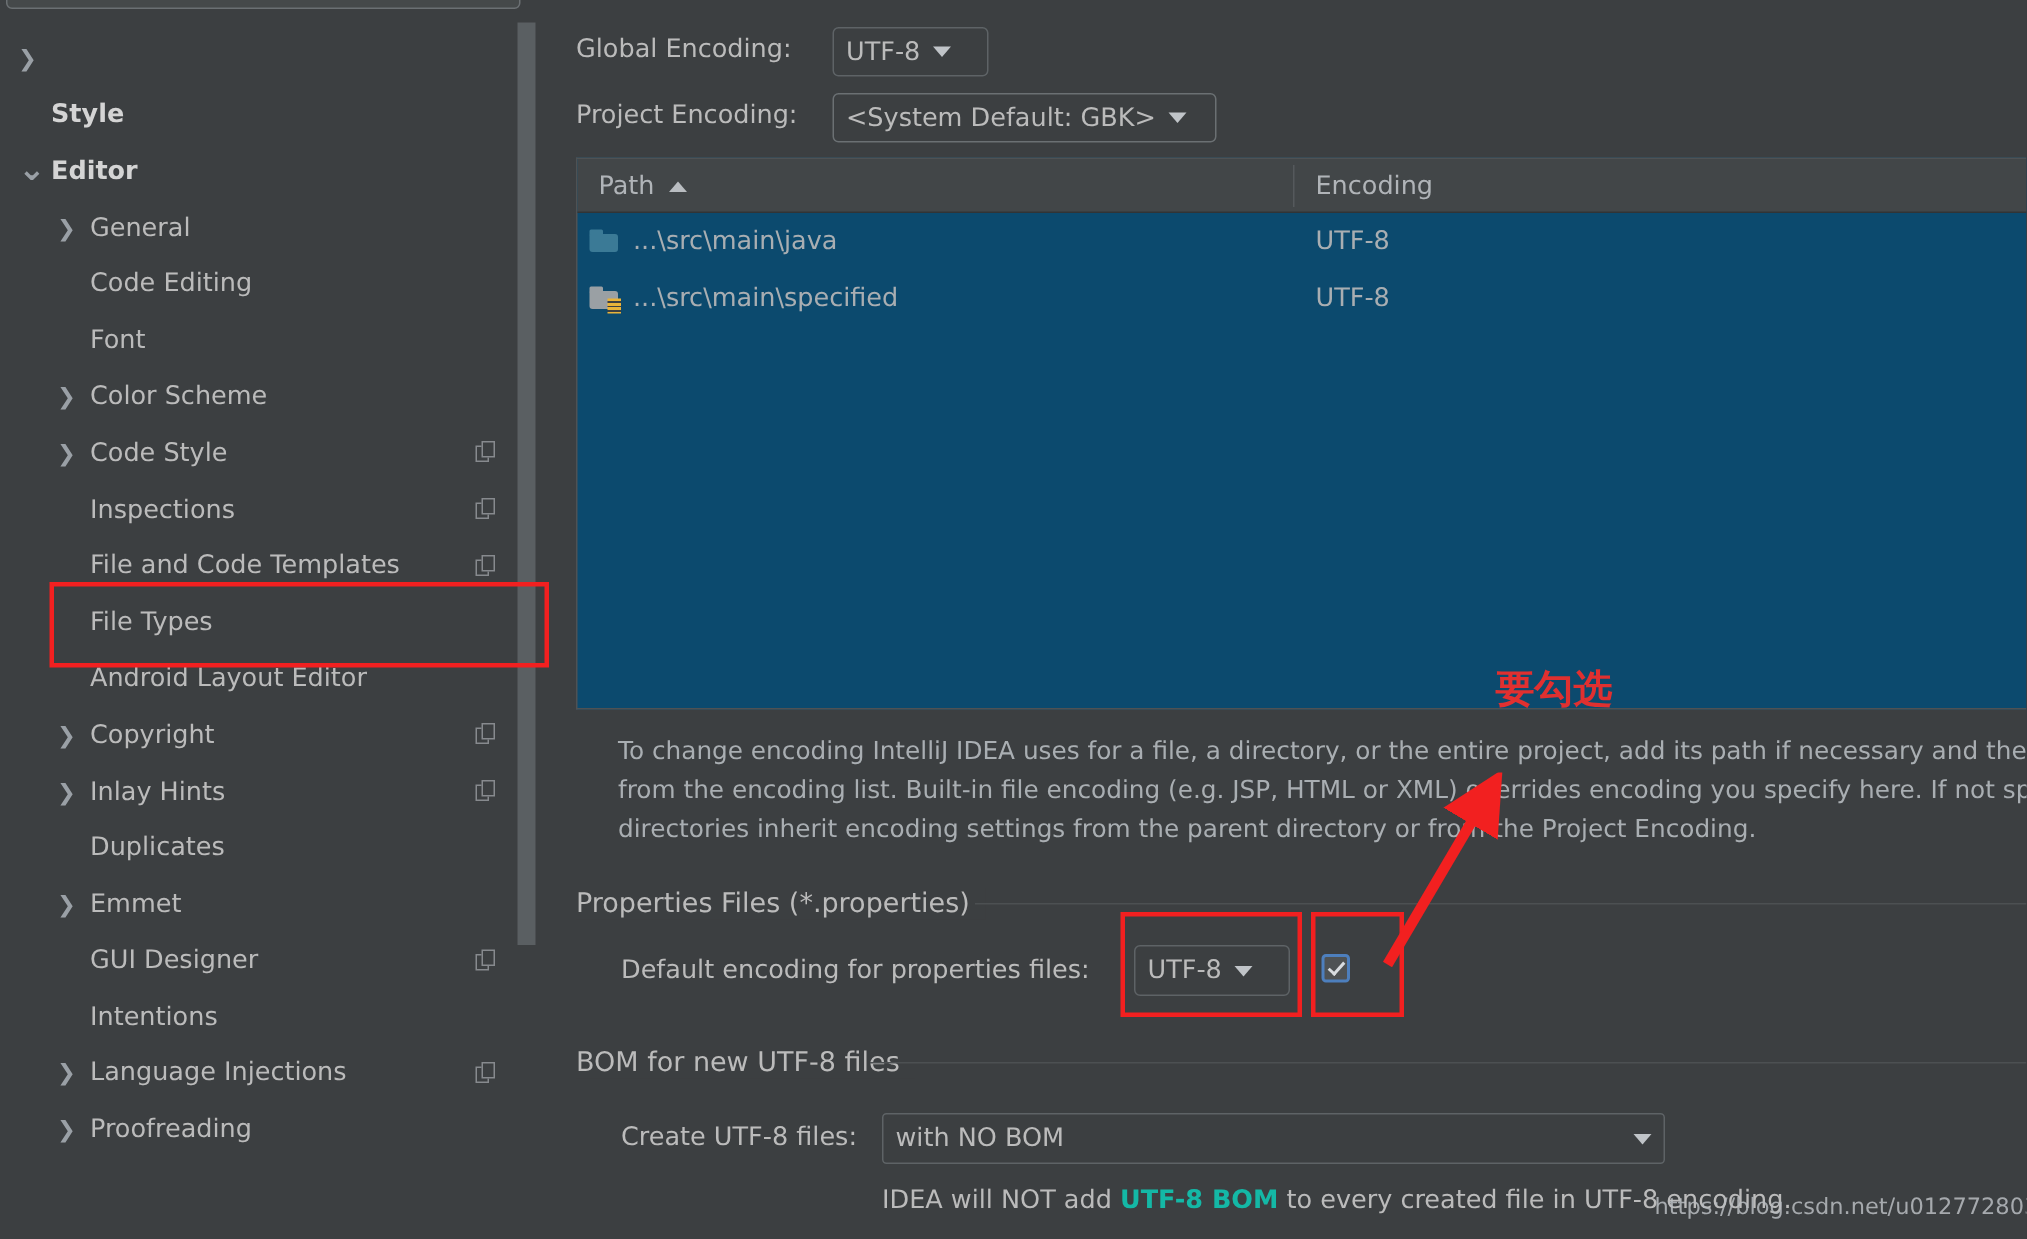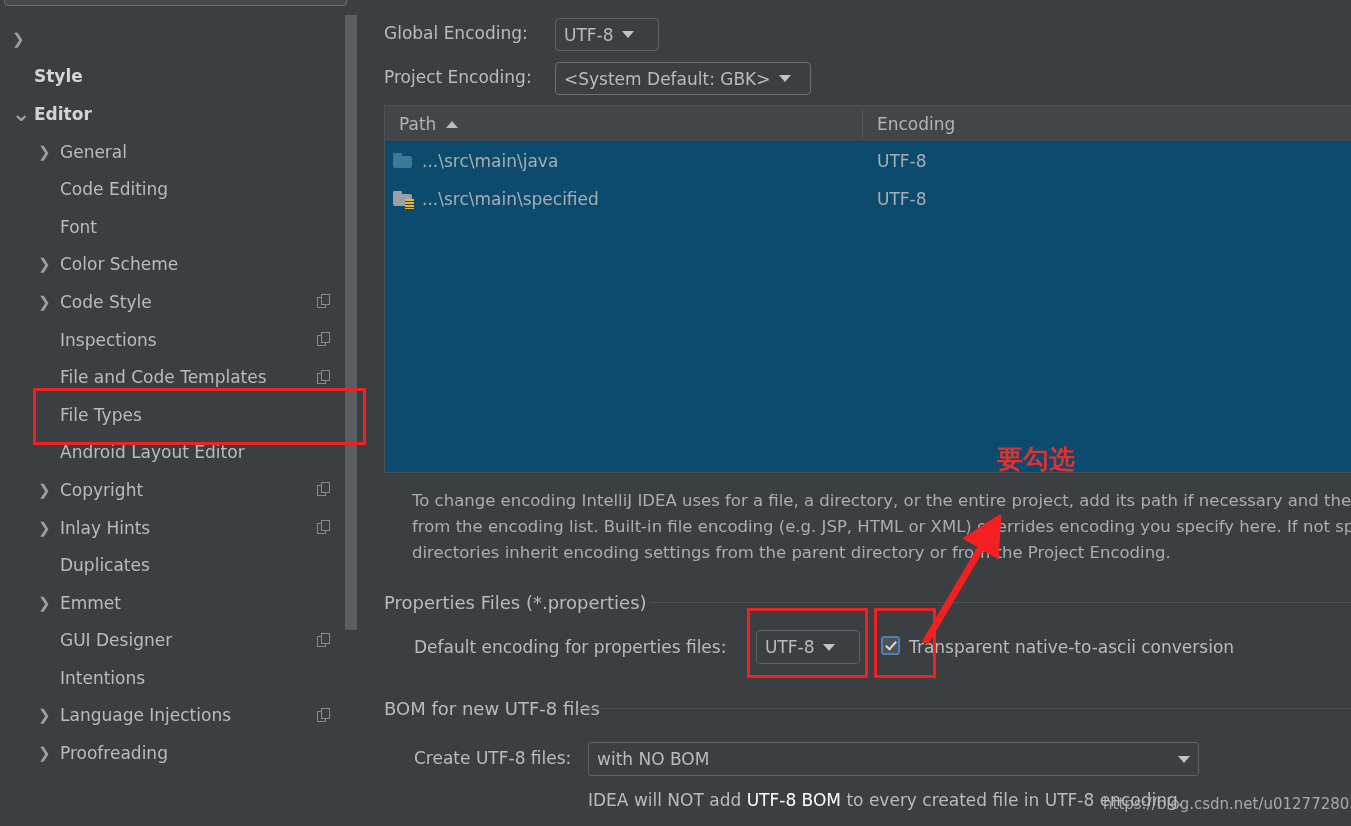--- a/index.html
+++ b/index.html
@@ -199,21 +199,21 @@
     box-sizing: border-box;
   }
   .checkbox:after {
     content: "";
     position: absolute; left: 5px; top: 1px;
     width: 4px; height: 9px;
     border: solid #d8dce0;
     border-width: 0 2px 2px 0;
     transform: rotate(42deg);
   }
-  .link { color: #ffffff; }
+  .link { color: #14b8a6; font-weight: bold; }
   
   .red-box {
     position: absolute;
     border: 3px solid #f22020;
     box-sizing: border-box;
     pointer-events: none;
   }
   #red-note {
     position: absolute; left: 997px; top: 442px;
     color: #e03030; font-size: 26px; font-weight: bold;
@@ -398,27 +398,26 @@
   <div class="section-title" style="left:24px; top:592px;">Properties Files (*.properties)</div>
   <div class="section-rule" style="left:290px; top:602px; width:701px;"></div>
 
   <div class="lbl" style="left:54px; top:637px;">Default encoding for properties files:</div>
   <div class="combo" style="left:396px; top:630px; width:104px; height:34px;">
     <span>UTF-8</span>
     <span class="caret"></span>
   </div>
 
   <div class="checkbox" style="left:521px; top:636px;"></div>
-  <div class="lbl" style="left:549px; top:637px;">Transparent native-to-ascii conversion</div>
 
   <div class="section-title" style="left:24px; top:698px;">BOM for new UTF-8 files</div>
   <div class="section-rule" style="left:220px; top:708px; width:771px;"></div>
 
   <div class="lbl" style="left:54px; top:748px;">Create UTF-8 files:</div>
-  <div class="combo flat" style="left:228px; top:742px; width:611px; height:34px;">
+  <div class="combo flat" style="left:228px; top:742px; width:522px; height:34px;">
     <span>with NO BOM</span>
     <span class="caret"></span>
   </div>
 
   <div class="lbl" style="left:228px; top:790px;">
     <span>IDEA will NOT add </span><span class="link">UTF-8 BOM</span><span> to every created file in UTF-8 encoding.</span>
   </div>
 </div>
 
 <div class="red-box" style="left:33px; top:388px; width:333px; height:57px;"></div>

